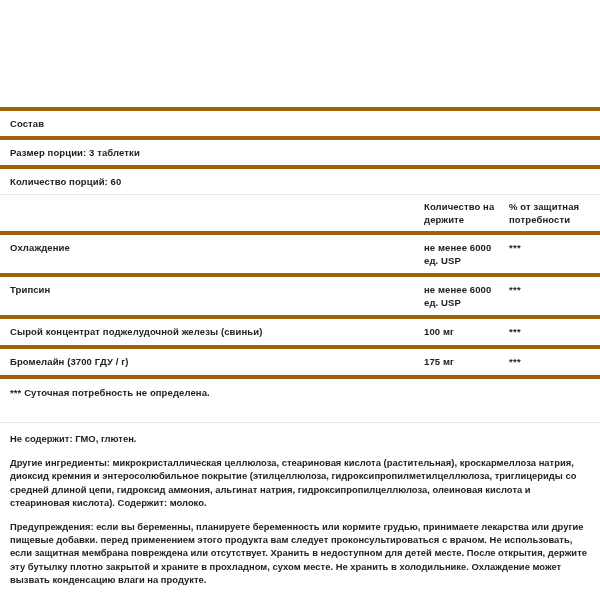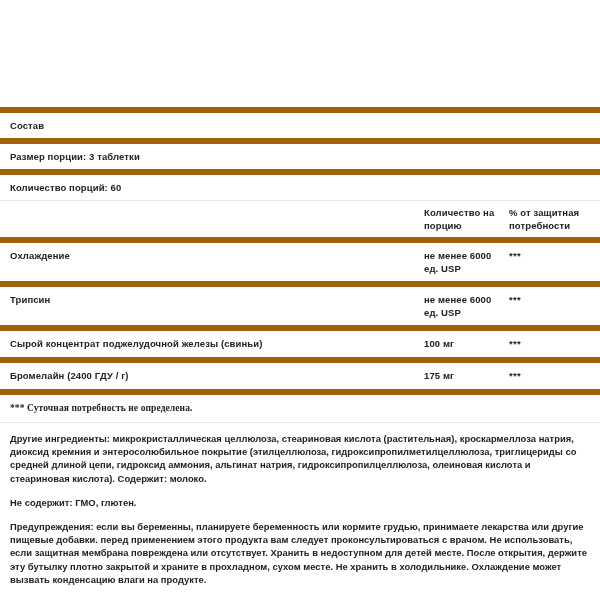--- a/index.html
+++ b/index.html
@@ -29,21 +29,21 @@
 
   .panel {
     width: 600px;
     box-sizing: border-box;
   }
 
   
   .row {
     display: flex;
     align-items: flex-start;
-    border-top: 6px solid #a16207;
+    border-top: 4px solid #a16207;
     padding: 6px 8px 6px 10px;
     box-sizing: border-box;
     font-size: 9.5px;
     font-weight: bold;
     line-height: 13px;
     letter-spacing: 0.1px;
   }
 
   .row.header-meta {
     min-height: 15px;
@@ -88,23 +88,22 @@
 
   .stars {
     font-size: 9.5px;
     font-weight: bold;
     letter-spacing: 0.3px;
     line-height: 13px;
   }
 
   .row.footnote {
     padding-top: 7px;
-    padding-bottom: 7px;
+    padding-bottom: 23px;
     border-bottom: 1px solid #e9e9e9;
-    font-family: Liberation Serif, serif;
   }
 
   .para-block {
     padding: 9px 8px 0 10px;
     box-sizing: border-box;
   }
 
   .para {
     font-size: 9.4px;
     font-weight: bold;
@@ -137,21 +136,21 @@
     <div class="row header-meta">
       <div class="col-name">Размер порции: 3 таблетки</div>
     </div>
 
     <div class="row header-meta">
       <div class="col-name">Количество порций: 60</div>
     </div>
 
     <div class="row col-head">
       <div class="col-name"></div>
-      <div class="col-amount">Количество на порцию</div>
+      <div class="col-amount">Количество на держите</div>
       <div class="col-dv">% от защитная потребности</div>
     </div>
 
     <div class="row ingredient tall">
       <div class="col-name">Охлаждение</div>
       <div class="col-amount">
         <span class="amount-line">не менее 6000</span>
         <span class="amount-line">ед. USP</span>
       </div>
       <div class="col-dv stars">***</div>
@@ -168,32 +167,32 @@
 
     <div class="row ingredient">
       <div class="col-name">Сырой концентрат поджелудочной железы (свиньи)</div>
       <div class="col-amount">
         <span class="amount-line">100 мг</span>
       </div>
       <div class="col-dv stars">***</div>
     </div>
 
     <div class="row ingredient">
-      <div class="col-name">Бромелайн (2400 ГДУ / г)</div>
+      <div class="col-name">Бромелайн (3700 ГДУ / г)</div>
       <div class="col-amount">
         <span class="amount-line">175 мг</span>
       </div>
       <div class="col-dv stars">***</div>
     </div>
 
     <div class="row footnote">
       <div class="col-name">*** Суточная потребность не определена.</div>
     </div>
 
   </div>
 
   <div class="para-block">
+    <p class="para">Не содержит: ГМО, глютен.</p>
     <p class="para">Другие ингредиенты: микрокристаллическая целлюлоза, стеариновая кислота (растительная), кроскармеллоза натрия, диоксид кремния и энтеросолюбильное покрытие (этилцеллюлоза, гидроксипропилметилцеллюлоза, триглицериды со средней длиной цепи, гидроксид аммония, альгинат натрия, гидроксипропилцеллюлоза, олеиновая кислота и стеариновая кислота). Содержит: молоко.</p>
-    <p class="para">Не содержит: ГМО, глютен.</p>
     <p class="para last">Предупреждения: если вы беременны, планируете беременность или кормите грудью, принимаете лекарства или другие пищевые добавки. перед применением этого продукта вам следует проконсультироваться с врачом. Не использовать, если защитная мембрана повреждена или отсутствует. Хранить в недоступном для детей месте. После открытия, держите эту бутылку плотно закрытой и храните в прохладном, сухом месте. Не хранить в холодильнике. Охлаждение может вызвать конденсацию влаги на продукте.</p>
   </div>
 
 </div>
 
 </body></html>

